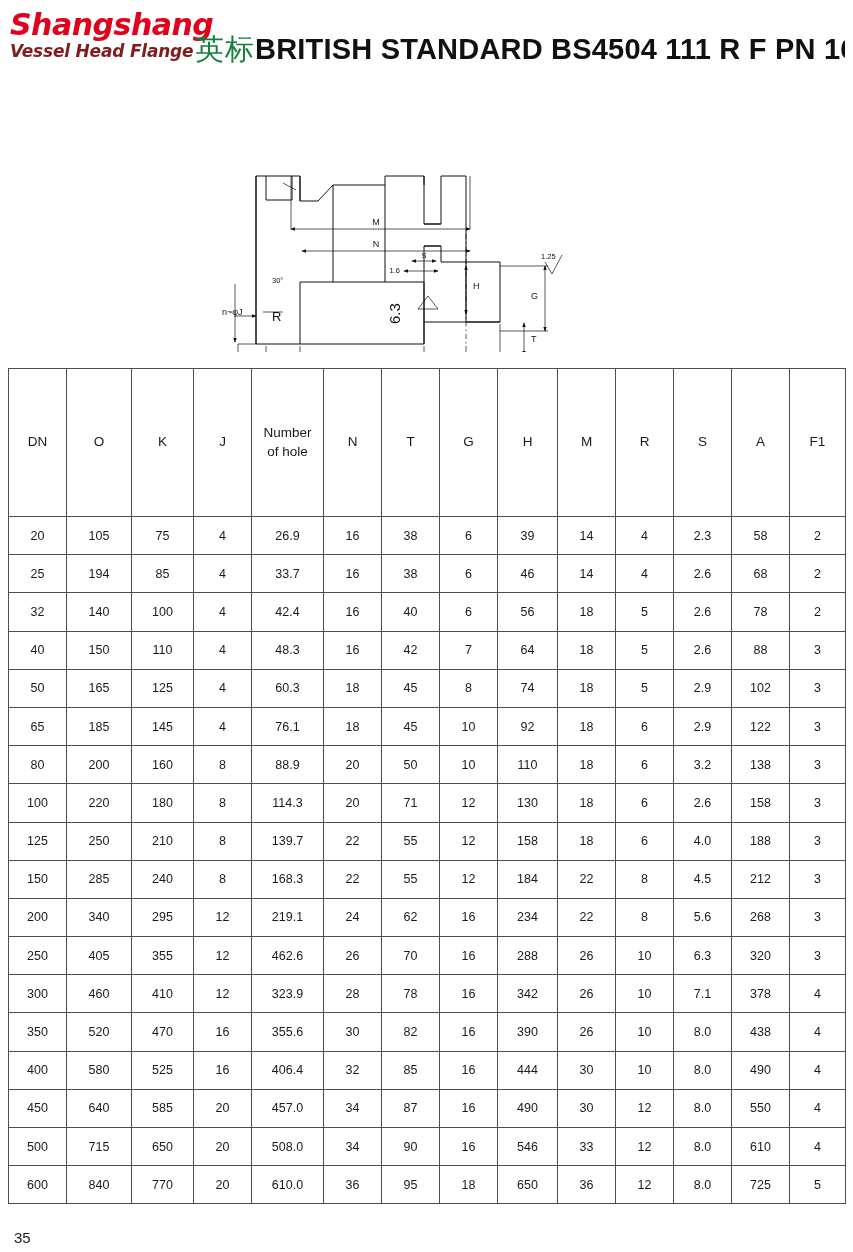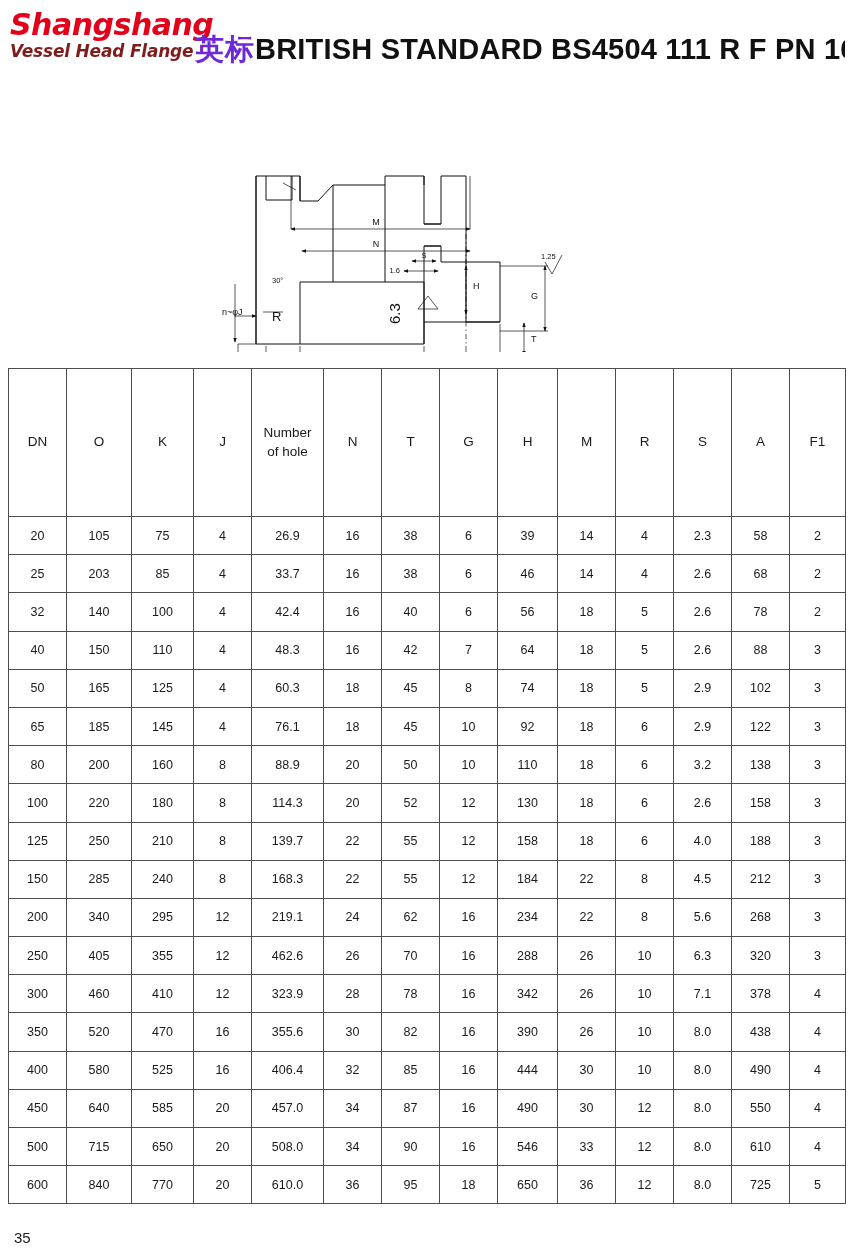--- a/index.html
+++ b/index.html
@@ -48,22 +48,22 @@
   }
   .title-wrap {
     flex: 1;
     padding-top: 22px;
     white-space: nowrap;
     overflow: hidden;
   }
   .title-cn {
     font-family: "DejaVu Sans", sans-serif;
     font-size: 29px;
-    font-weight: bold;
-    color: #6d28d9;
+    font-weight: normal;
+    color: #15803d;
     letter-spacing: 1px;
   }
   .title-en {
     font-family: "Liberation Sans", sans-serif;
     font-size: 29px;
     font-weight: bold;
     color: #111;
     letter-spacing: 0.2px;
   }
 
@@ -304,21 +304,21 @@
           <td>6</td>
           <td>39</td>
           <td>14</td>
           <td>4</td>
           <td>2.3</td>
           <td>58</td>
           <td>2</td>
         </tr>
         <tr>
           <td>25</td>
-          <td>203</td>
+          <td>194</td>
           <td>85</td>
           <td>4</td>
           <td>33.7</td>
           <td>16</td>
           <td>38</td>
           <td>6</td>
           <td>46</td>
           <td>14</td>
           <td>4</td>
           <td>2.6</td>
@@ -405,21 +405,21 @@
           <td>138</td>
           <td>3</td>
         </tr>
         <tr>
           <td>100</td>
           <td>220</td>
           <td>180</td>
           <td>8</td>
           <td>114.3</td>
           <td>20</td>
-          <td>52</td>
+          <td>71</td>
           <td>12</td>
           <td>130</td>
           <td>18</td>
           <td>6</td>
           <td>2.6</td>
           <td>158</td>
           <td>3</td>
         </tr>
         <tr>
           <td>125</td>

